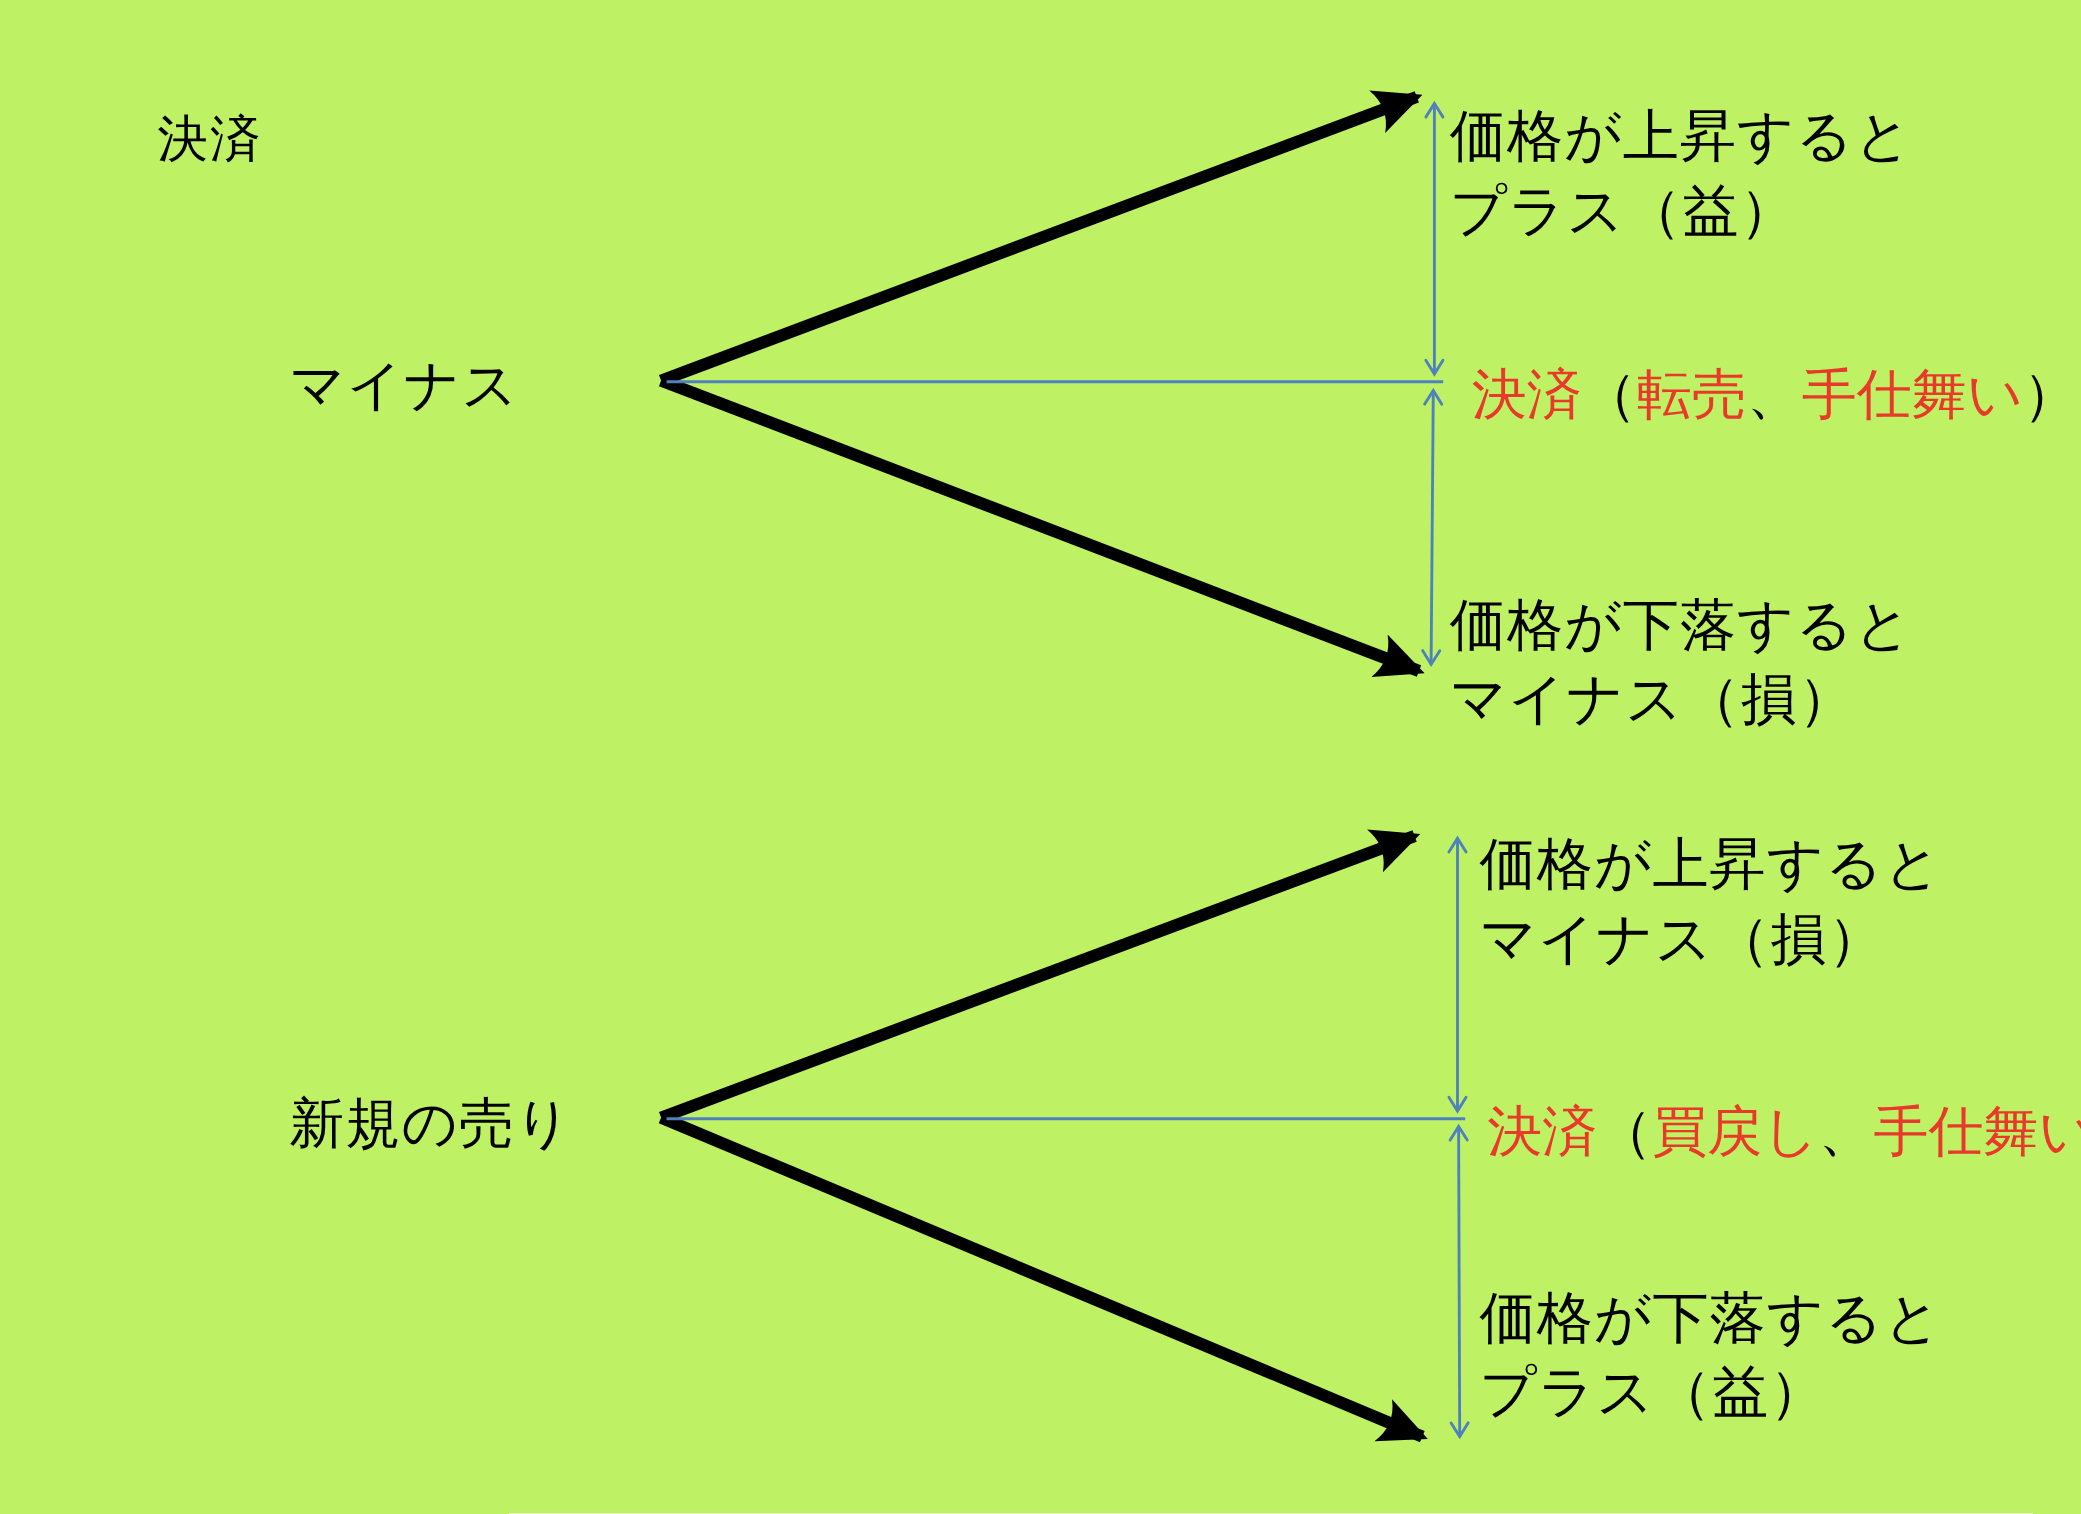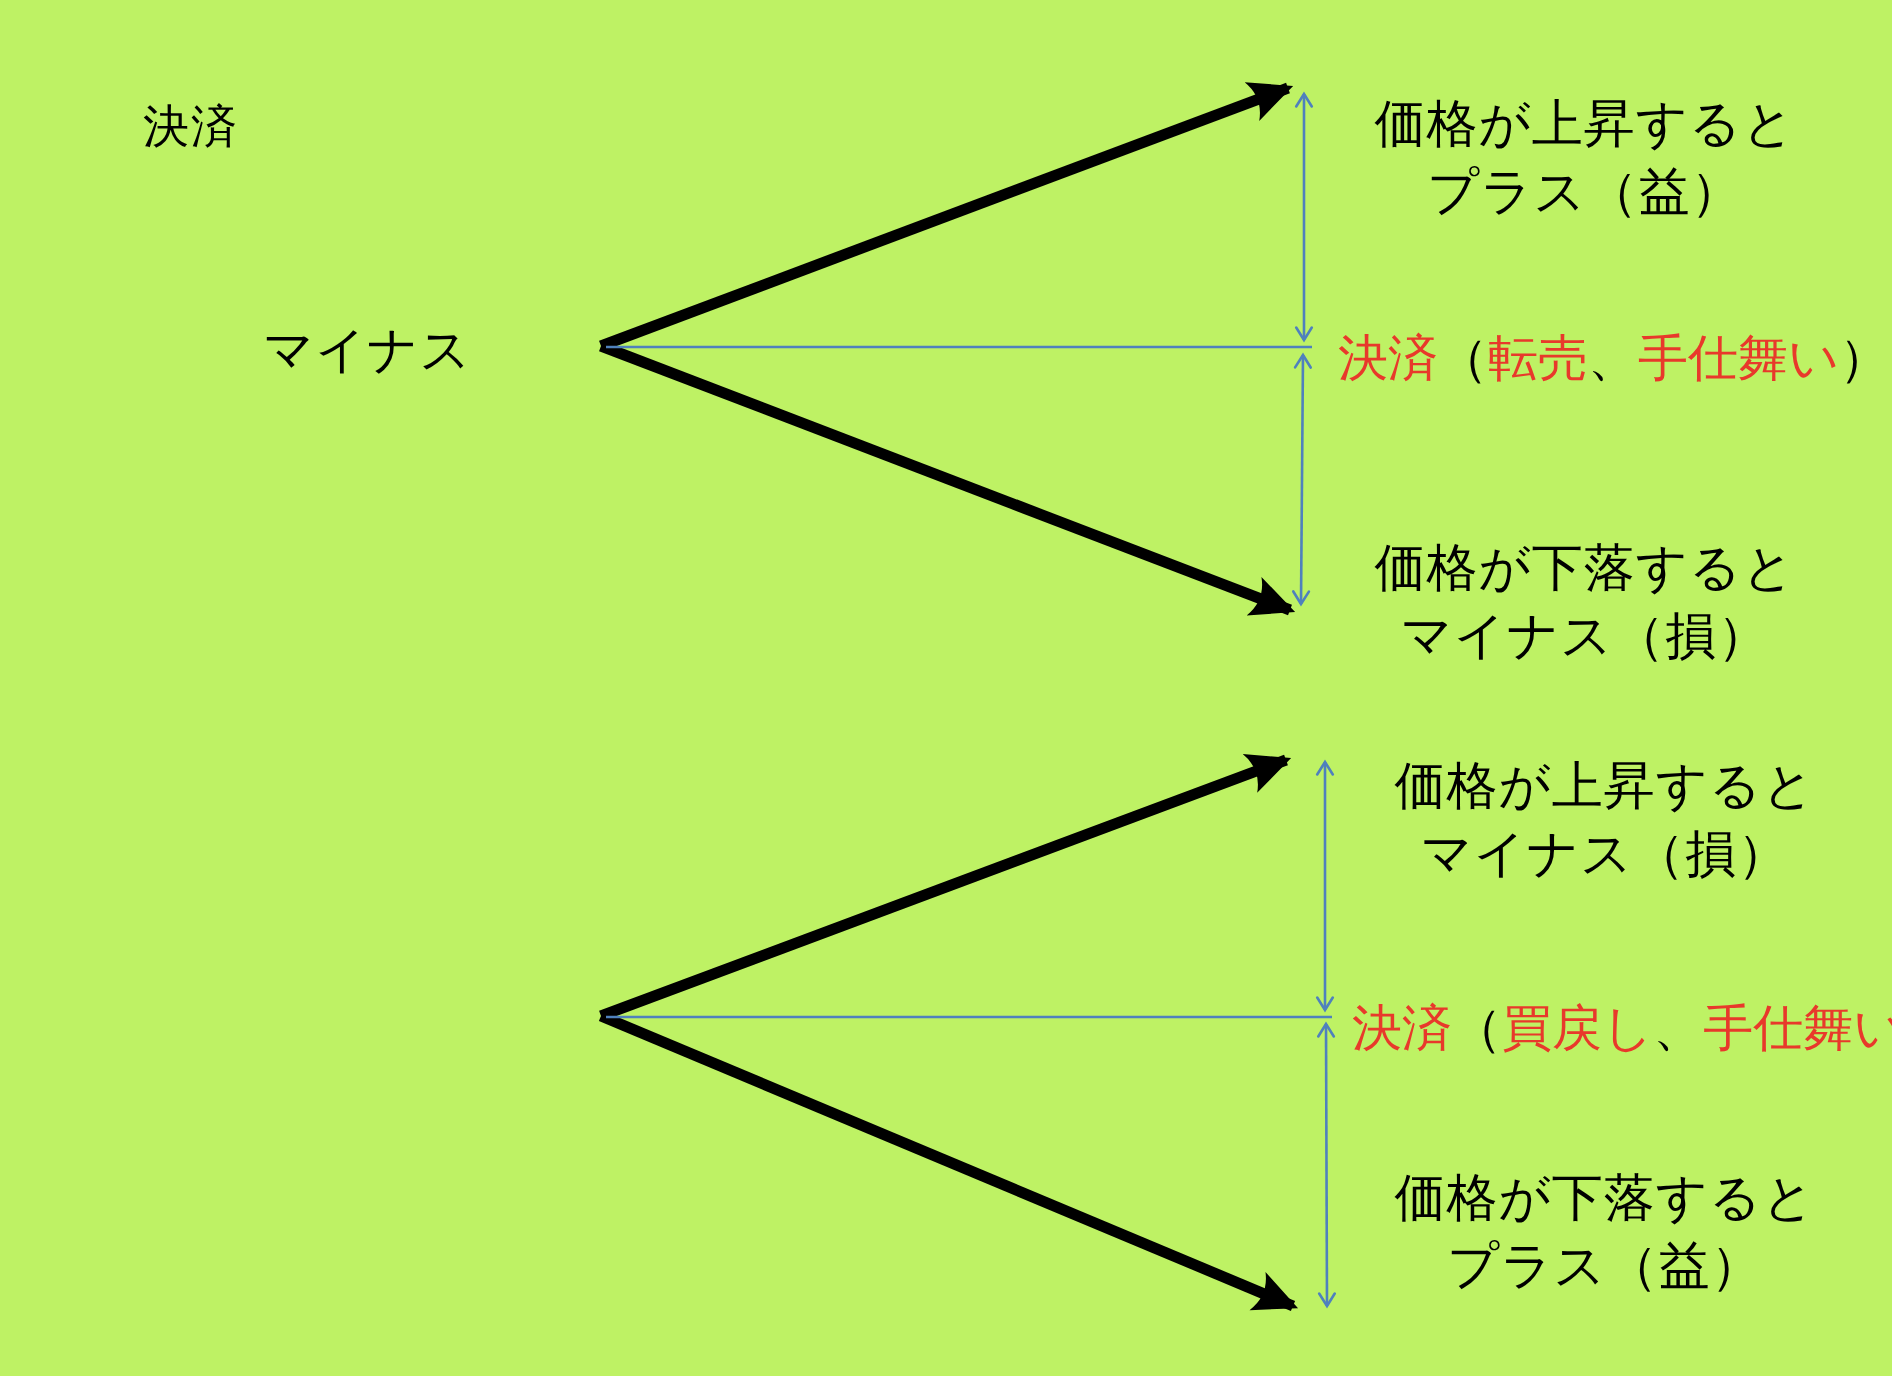--- a/index.html
+++ b/index.html
@@ -12,21 +12,20 @@
     color:#000000;
     overflow:hidden;
   }
   #diagram-svg{position:absolute;left:0;top:0;}
   .txt{position:absolute;white-space:nowrap;}
   .label{font-size:50px;letter-spacing:1px;}
   .small-label{font-size:46px;letter-spacing:2px;}
   .outcome{
     font-size:51px;
     line-height:68px;
-    text-align:center;
     white-space:normal;
     letter-spacing:1px;
   }
   .settle{font-size:50px;letter-spacing:0px;}
   .seg-red{color:#e8392b;}
   .seg-blk{color:#000000;}
 </style>
 </head>
 <body>
 
@@ -66,20 +65,21 @@
 
   <div class="txt settle" style="left:1338px;top:325px;">
     <span class="seg-red">決済</span><span class="seg-blk">（</span><span class="seg-red">転売</span><span class="seg-blk">、</span><span class="seg-red">手仕舞い</span><span class="seg-blk">）</span>
   </div>
 
   <div class="txt outcome" style="left:1318px;top:534px;width:534px;">
     <div>価格が下落すると</div>
     <div>マイナス（損）</div>
   </div>
 
+  <div class="txt label" style="left:263px;top:988px;">新規の売り</div>
 
   <div class="txt outcome" style="left:1345px;top:752px;width:520px;">
     <div>価格が上昇すると</div>
     <div>マイナス（損）</div>
   </div>
 
   <div class="txt settle" style="left:1352px;top:995px;">
     <span class="seg-red">決済</span><span class="seg-blk">（</span><span class="seg-red">買戻し</span><span class="seg-blk">、</span><span class="seg-red">手仕舞い</span>
   </div>
 

